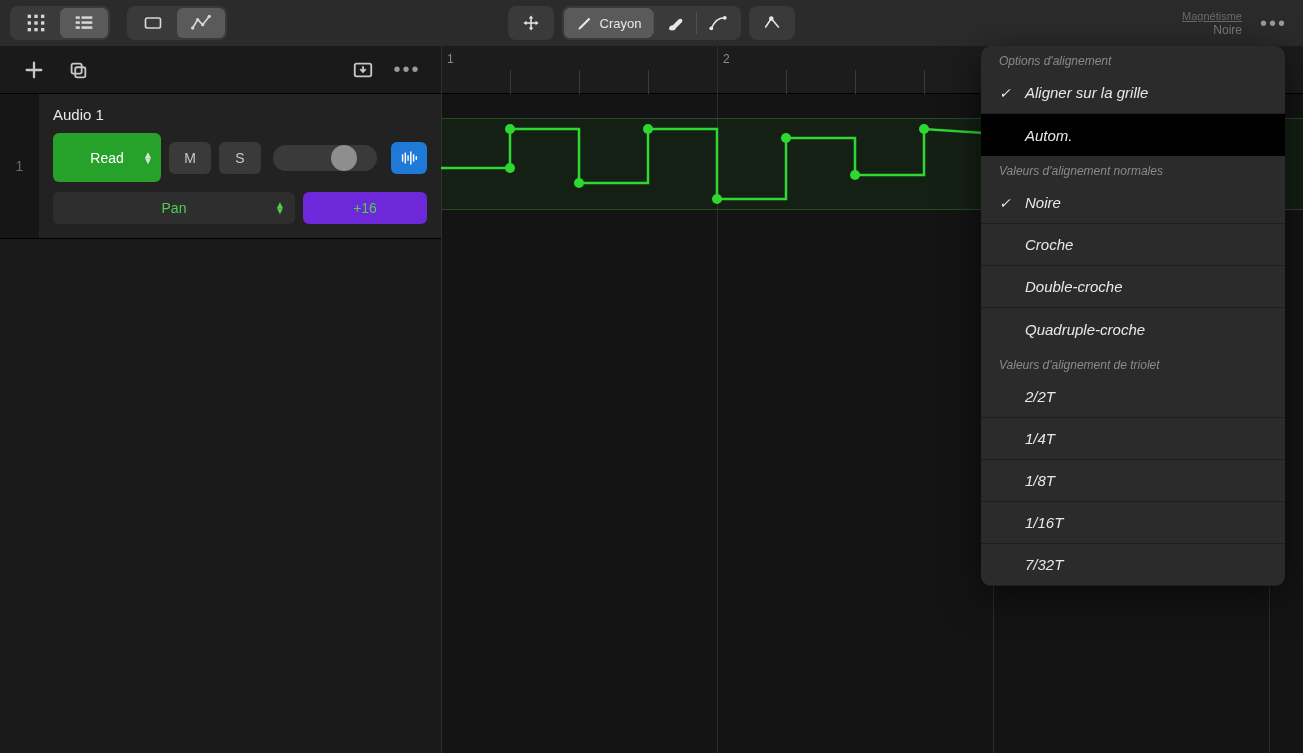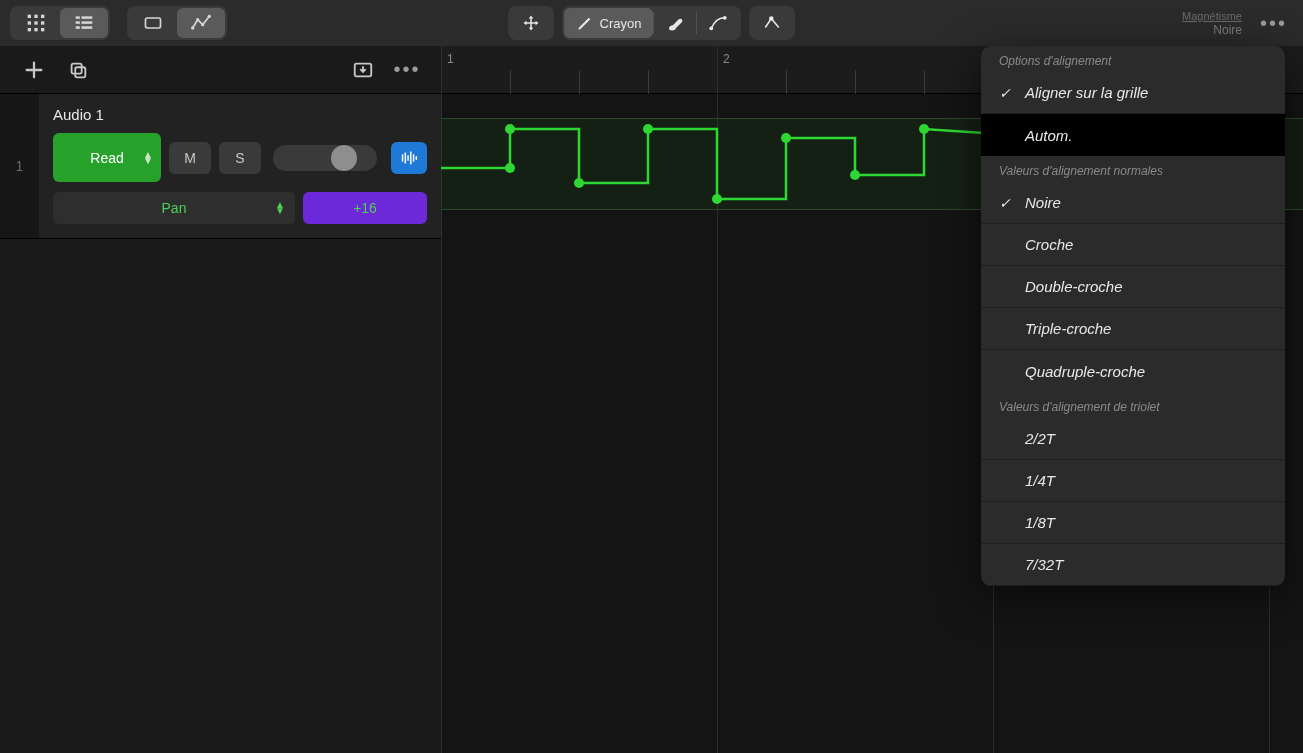--- a/index.html
+++ b/index.html
@@ -305,33 +305,33 @@
   <div class="menu-item">
     <span class="check">✓</span>
     <span>Noire</span>
   </div>
   <div class="menu-item">
       <span>Croche</span>
     </div>
   <div class="menu-item">
       <span>Double-croche</span>
     </div>
-  <div class="menu-item">
-      <span>Triple-croche</span>
-    </div>
   <div class="menu-item last-in-group">
       <span>Quadruple-croche</span>
     </div>
 
   <div class="menu-section">Valeurs d'alignement de triolet</div>
   <div class="menu-item">
       <span>2/2T</span>
     </div>
   <div class="menu-item">
       <span>1/4T</span>
     </div>
   <div class="menu-item">
       <span>1/8T</span>
     </div>
   <div class="menu-item">
+      <span>1/16T</span>
+    </div>
+  <div class="menu-item">
       <span>7/32T</span>
     </div>
 </div>
 
 </body></html>

